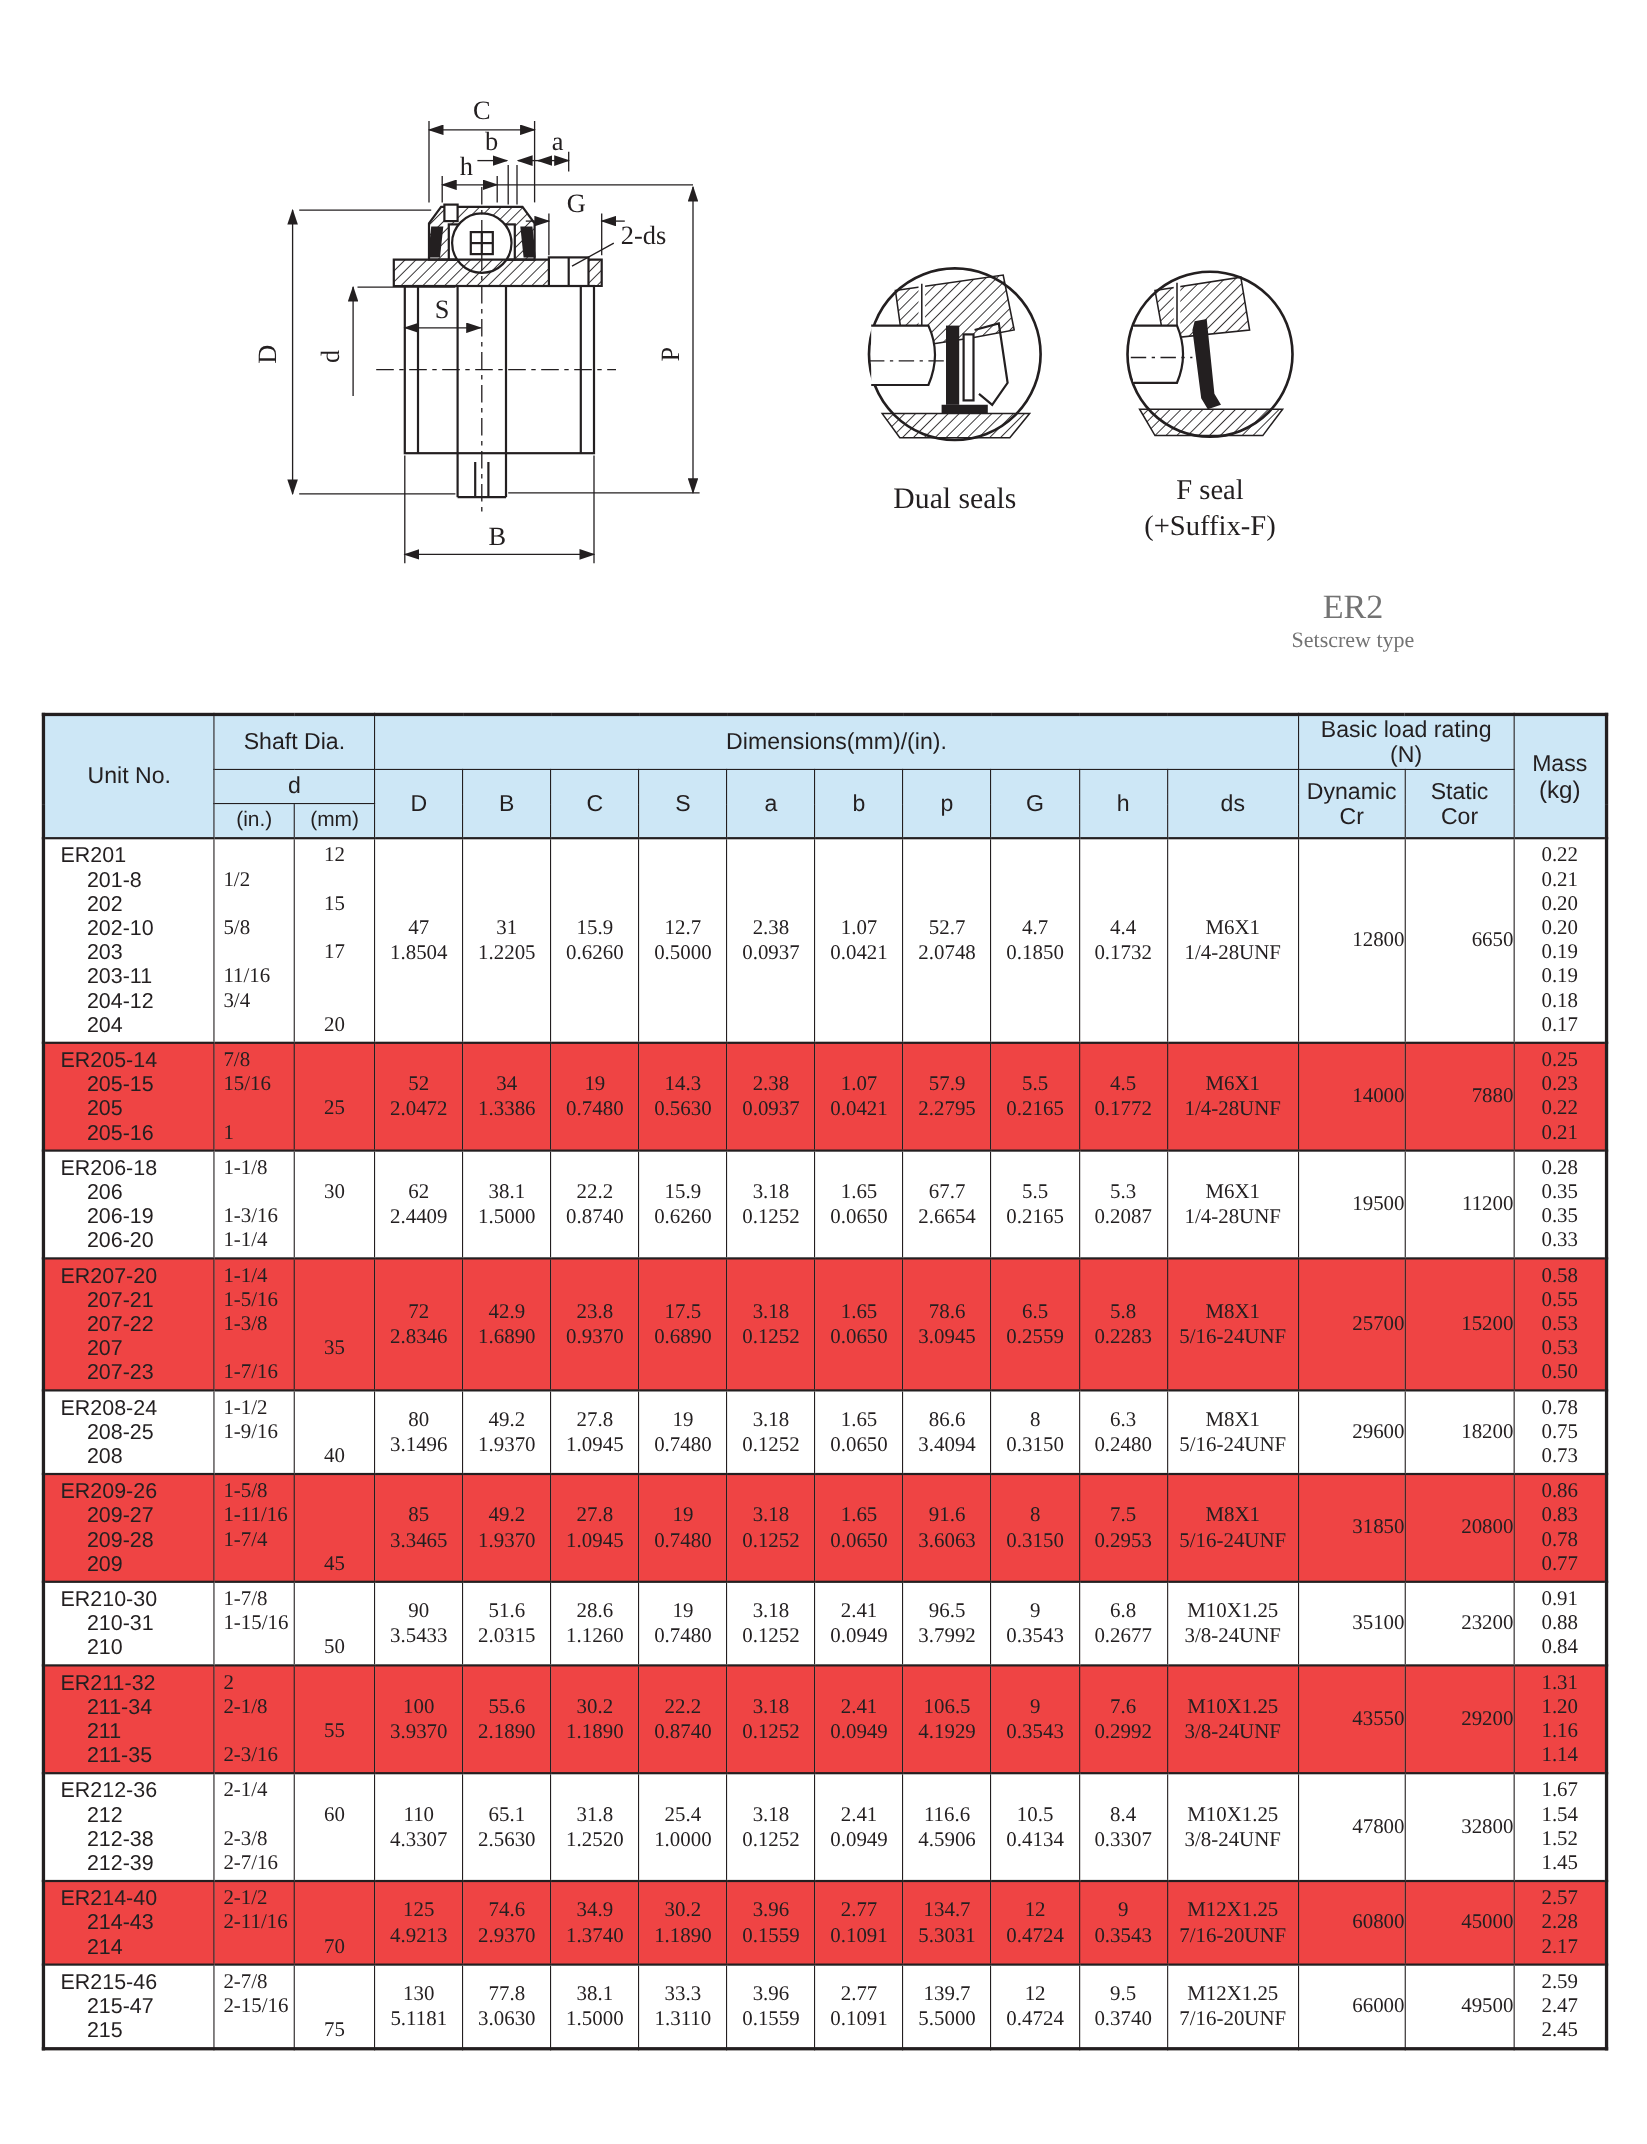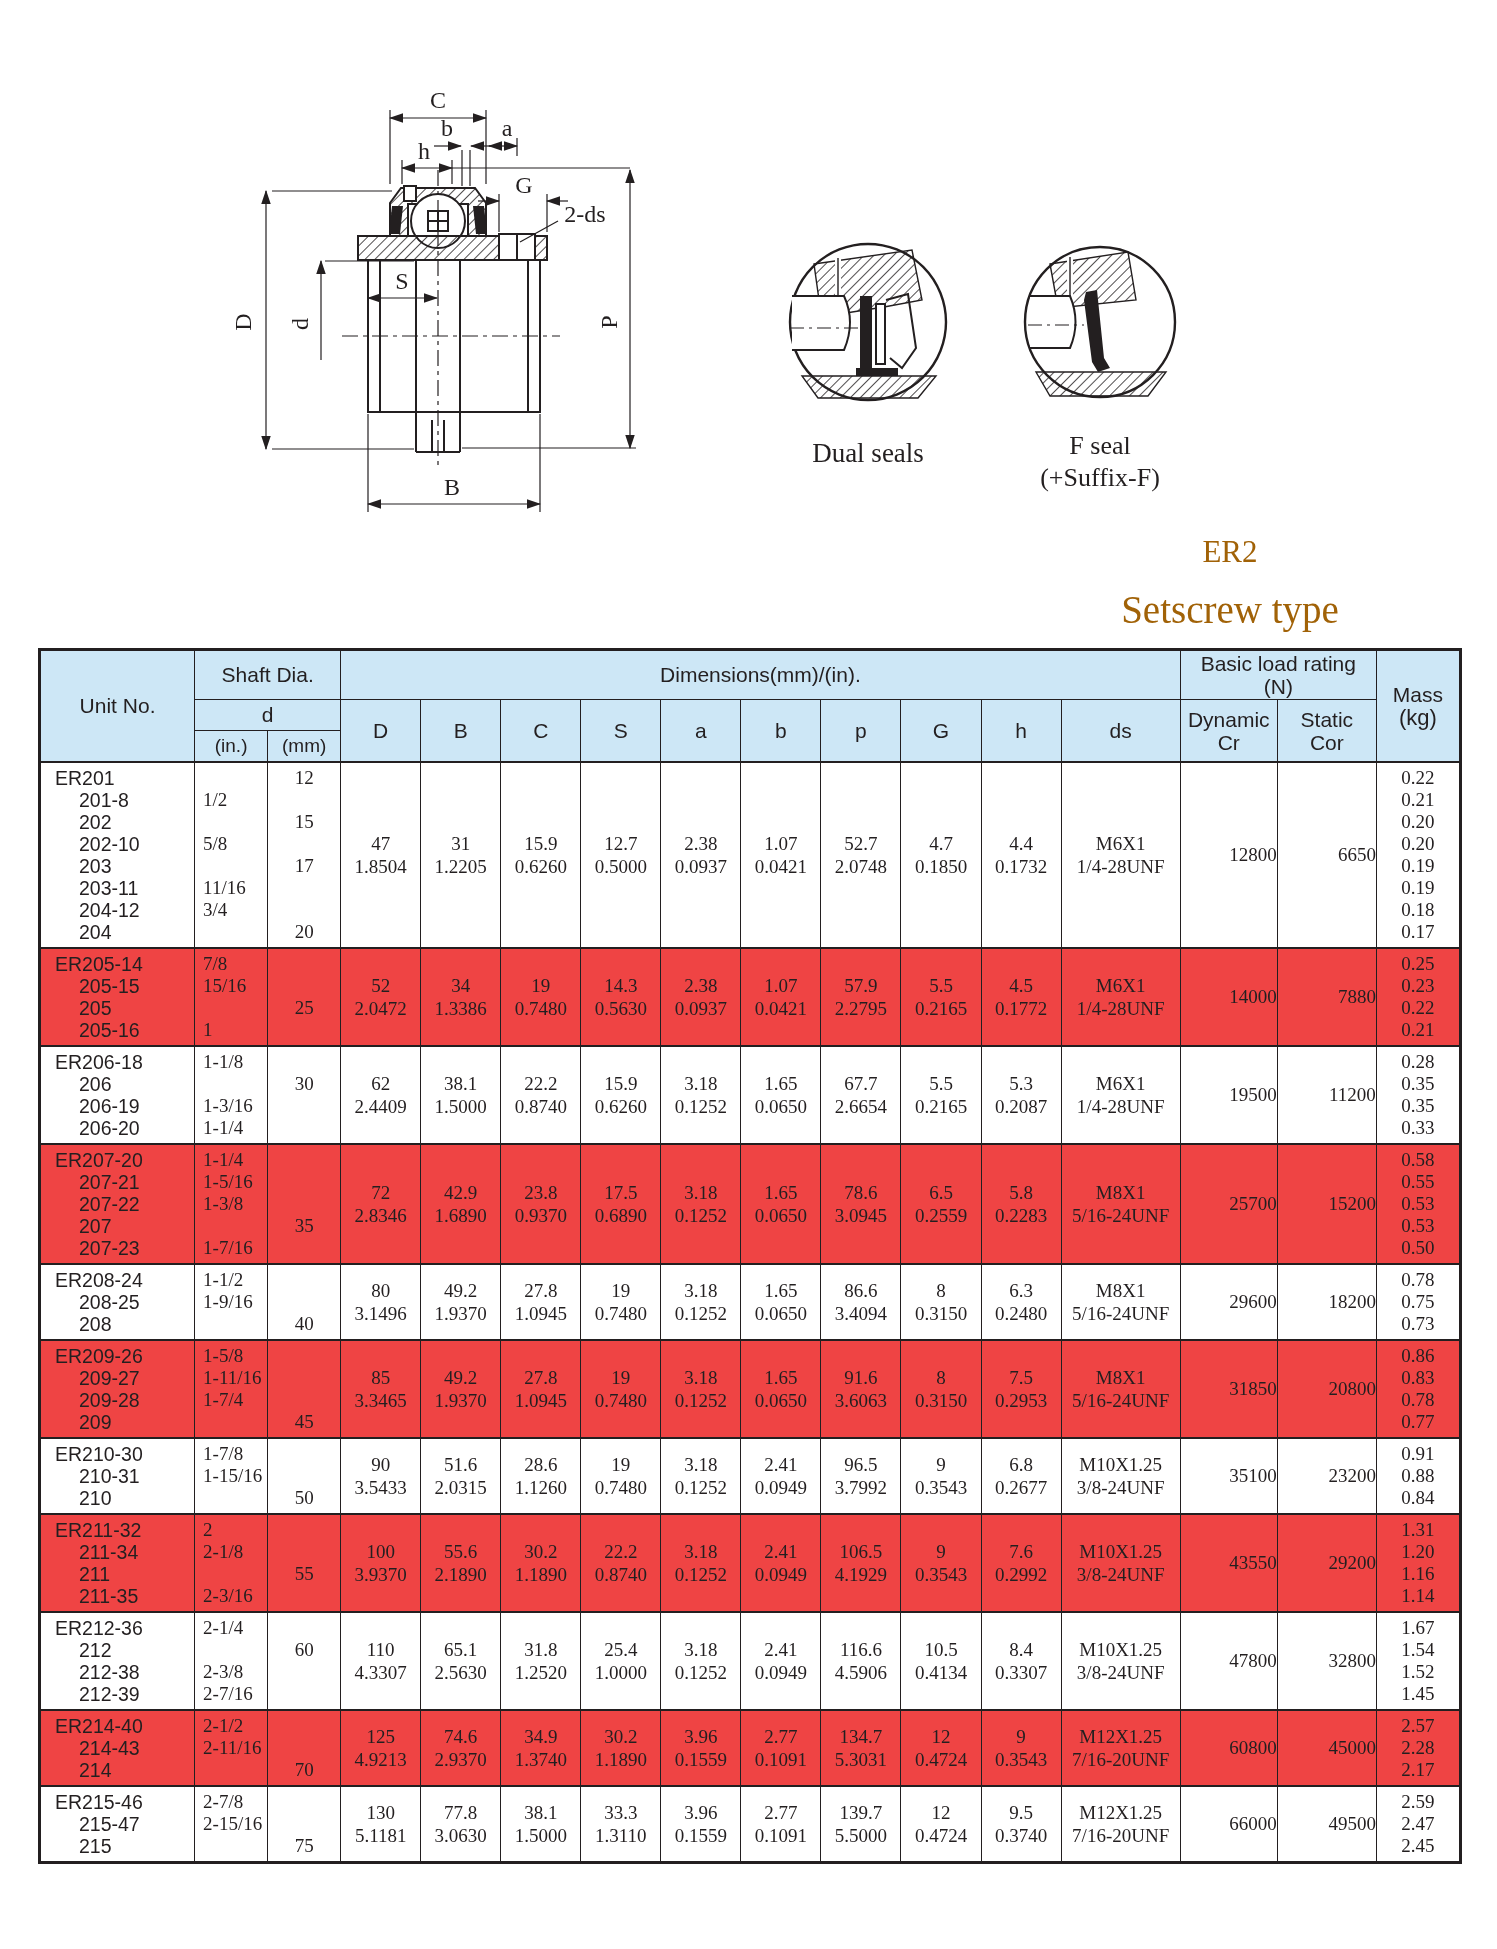--- a/index.html
+++ b/index.html
@@ -1,22 +1,22 @@
 <!DOCTYPE html>
 <html><head>
 <meta charset="utf-8">
 <style>
   html,body{margin:0;padding:0;background:#fff;}
   .page{position:relative;width:1497px;height:1949px;background:#fff;color:#231f20;
         font-family:"Liberation Sans",sans-serif;overflow:hidden;}
   svg text{font-family:"Liberation Serif",serif;fill:#231f20;}
   .title-block{position:absolute;left:1040px;top:536px;width:380px;text-align:center;
-               font-family:"Liberation Serif",serif;color:#a16207;line-height:1.05;}
+               font-family:"Liberation Serif",serif;color:#737373;line-height:1.05;}
   .title-block .t1{font-size:31px;}
-  .title-block .t2{font-size:39px;margin-top:21px;}
+  .title-block .t2{font-size:20px;margin-top:3px;}
 
   table.spec{position:absolute;left:38px;top:648px;width:1424px;border-collapse:collapse;
              table-layout:fixed;border:3px solid #231f20;}
   .spec th,.spec td{border:1px solid #231f20;padding:0;}
   .spec thead th{background:#cde7f6;font-weight:normal;font-family:"Liberation Sans",sans-serif;
                  font-size:21px;text-align:center;vertical-align:middle;}
   .spec thead tr.hr1 th{height:48px;}
   .spec thead tr.hr2 th{height:30px;}
   .spec thead tr.hr3 th{height:30px;font-size:19px;}
   .spec thead{border-bottom:2px solid #231f20;}

